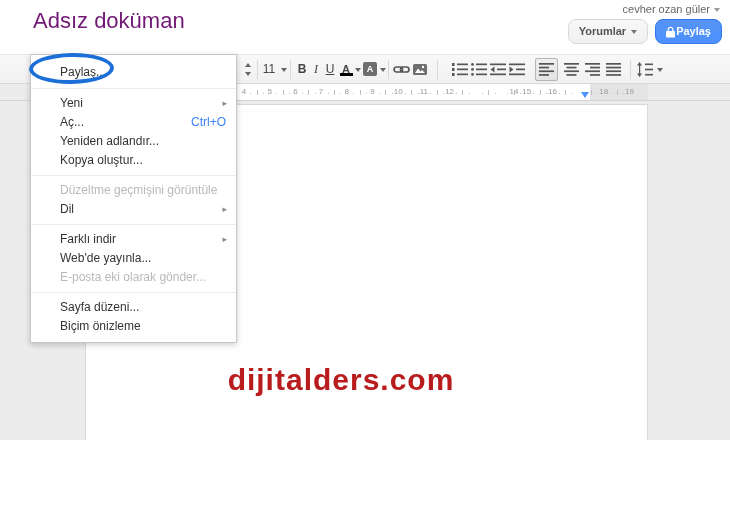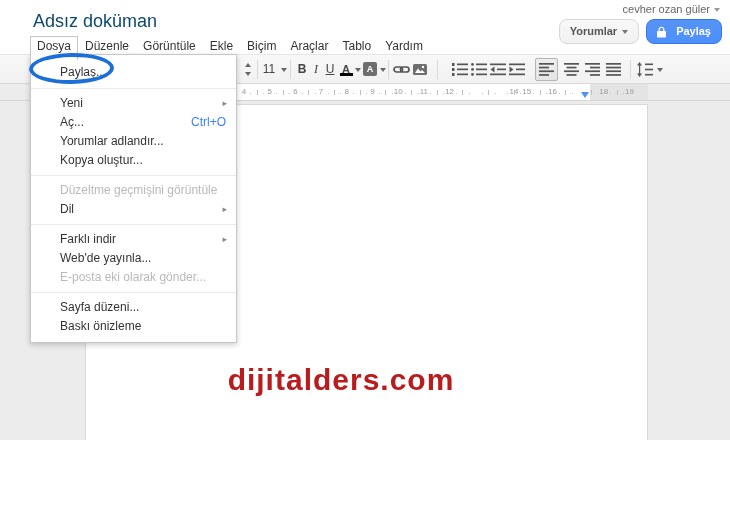--- a/index.html
+++ b/index.html
@@ -3,30 +3,30 @@
 <meta charset="utf-8">
 <style>
   html,body{margin:0;padding:0;background:#fff;}
   #app{position:relative;width:730px;height:440px;overflow:hidden;
        font-family:"Liberation Sans",sans-serif;background:#fff;}
 
   
   .account{position:absolute;top:3px;right:10px;font-size:11px;color:#666;cursor:pointer;}
   .account .caret{display:inline-block;margin-left:4px;border-left:3px solid transparent;
        border-right:3px solid transparent;border-top:4px solid #999;vertical-align:middle;}
-  .doc-title{position:absolute;top:10px;left:33px;font-size:18px;font-weight:normal;
-       color:#0c4a6e;margin:0;line-height:22px;}
+  .doc-title{position:absolute;top:10px;left:33px;font-size:22px;font-weight:normal;
+       color:#701a75;margin:0;line-height:22px;}
   .header-actions{position:absolute;top:19px;right:8px;display:flex;gap:7px;}
   .btn{height:23px;line-height:23px;font-size:11px;font-weight:bold;border-radius:8px;
        padding:0 10px;cursor:pointer;white-space:nowrap;}
   .btn-comments{background:linear-gradient(#f8f8f8,#f1f1f1);border:1px solid #d8d8d8;color:#555;}
   .btn-comments .caret{display:inline-block;margin-left:5px;border-left:3px solid transparent;
        border-right:3px solid transparent;border-top:4px solid #777;vertical-align:middle;}
   .btn-share{background:linear-gradient(#5693f5,#4d90fe);border:1px solid #3079ed;color:#fff;
-       display:flex;align-items:center;gap:10px;}
+       display:flex;align-items:center;gap:1px;}
 
   
   .menubar{position:absolute;top:36px;left:30px;display:flex;font-size:12px;color:#333;}
   .menu-item{padding:3px 7px 4px;cursor:pointer;}
   .menu-item.active{background:#fff;border:1px solid #c6c6c6;border-bottom:none;
        padding:2px 6px 6px;margin-bottom:-3px;position:relative;z-index:51;}
 
   
   .toolbar{position:absolute;top:54px;left:0;width:730px;height:30px;
        background:linear-gradient(#f8f8f8,#f1f1f1);
@@ -103,30 +103,20 @@
       <span>Yorumlar</span><span class="caret"></span>
     </div>
     <div class="btn btn-share">
       <svg width="9" height="12" viewBox="0 0 9 12">
           <path fill="#fff" d="M1.5 5V3.5C1.5 1.9 2.8.7 4.5.7S7.5 1.9 7.5 3.5V5H8c.6 0 1 .4 1 1v4.5c0 .6-.4 1-1 1H1c-.6 0-1-.4-1-1V6c0-.6.4-1 1-1h.5zm1.3 0h3.4V3.5c0-.9-.7-1.6-1.7-1.6s-1.7.7-1.7 1.6V5z"></path>
         </svg>
       <span>Paylaş</span>
     </div>
   </div>
 
-  <nav class="menubar">
-    <span class="menu-item active">Dosya</span>
-    <span class="menu-item">Düzenle</span>
-    <span class="menu-item">Görüntüle</span>
-    <span class="menu-item">Ekle</span>
-    <span class="menu-item">Biçim</span>
-    <span class="menu-item">Araçlar</span>
-    <span class="menu-item">Tablo</span>
-    <span class="menu-item">Yardım</span>
-  </nav>
 
   <div class="toolbar">
     <span class="updown">
         <i class="up"></i>
         <i class="dn"></i>
       </span>
     <span class="tsep" style="left:257px"></span>
     <span class="tbtn" style="left:260px;width:18px">11</span>
     <span class="tcaret" style="left:281px"></span>
     <span class="tsep" style="left:290px"></span>
@@ -319,21 +309,21 @@
     <div class="msep"></div>
     <div class="mi">
       <span class="mi-label">Yeni</span>
       <span class="sub-arrow">▸</span>
     </div>
     <div class="mi">
       <span class="mi-label">Aç...</span>
       <span class="mi-shortcut">Ctrl+O</span>
     </div>
     <div class="mi">
-      <span class="mi-label">Yorumlar adlandır...</span>
+      <span class="mi-label">Yeniden adlandır...</span>
     </div>
     <div class="mi">
       <span class="mi-label">Kopya oluştur...</span>
     </div>
     <div class="msep"></div>
     <div class="mi disabled">
       <span class="mi-label">Düzeltme geçmişini görüntüle</span>
     </div>
     <div class="mi">
       <span class="mi-label">Dil</span>
@@ -348,19 +338,19 @@
       <span class="mi-label">Web'de yayınla...</span>
     </div>
     <div class="mi disabled">
       <span class="mi-label">E-posta eki olarak gönder...</span>
     </div>
     <div class="msep"></div>
     <div class="mi">
       <span class="mi-label">Sayfa düzeni...</span>
     </div>
     <div class="mi">
-      <span class="mi-label">Baskı önizleme</span>
+      <span class="mi-label">Biçim önizleme</span>
     </div>
   </div>
 
   <div class="annotation-ellipse"></div>
 
 </div>
 
 </body></html>

